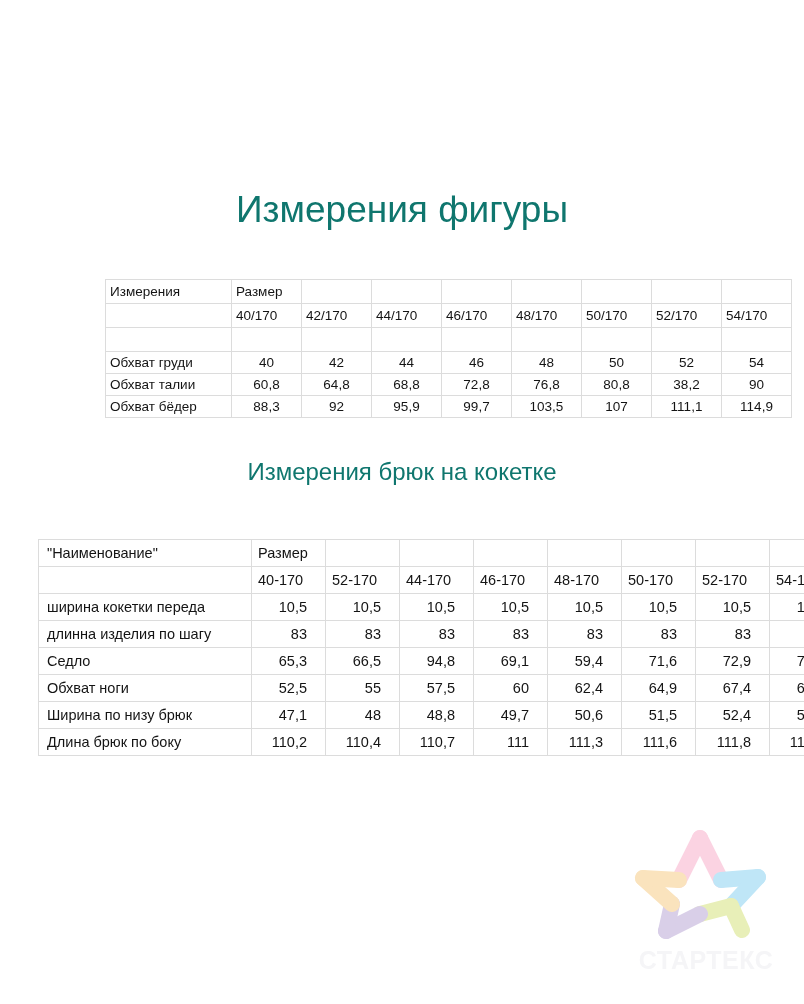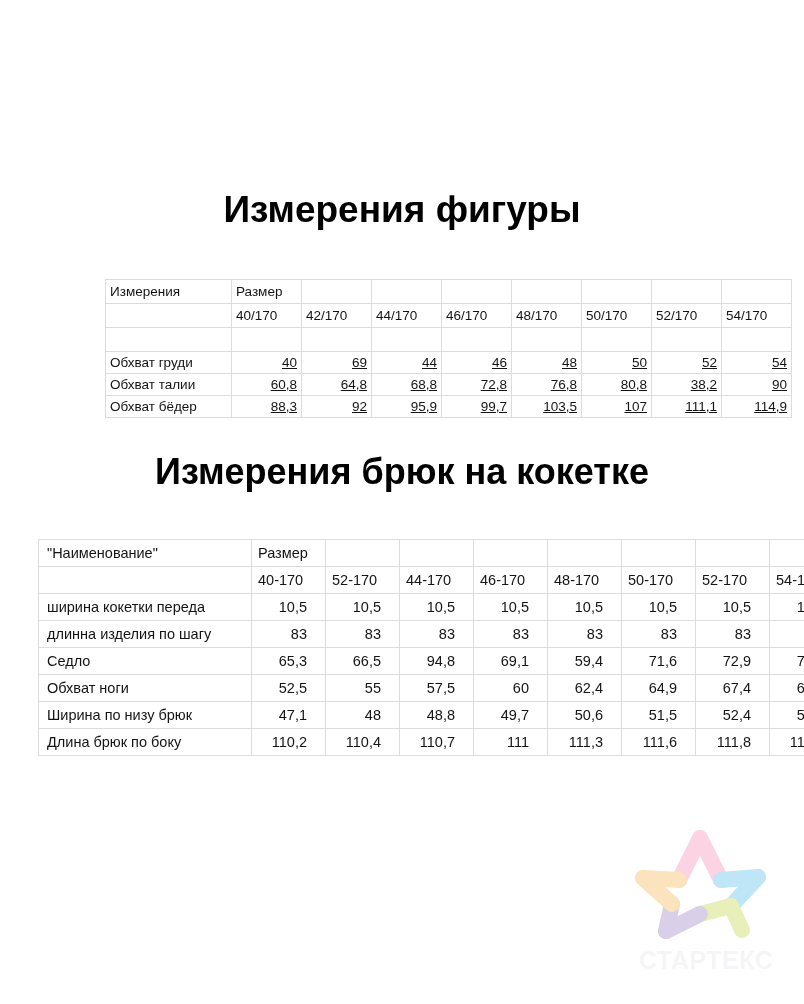--- a/index.html
+++ b/index.html
@@ -18,39 +18,39 @@
 
   .page {
     position: relative;
     width: 804px;
     height: 1004px;
   }
 
   
   .title {
     position: absolute;
-    font-weight: 700;
-    color: #000000;
+    font-weight: 400;
+    color: #0f766e;
     white-space: nowrap;
     letter-spacing: 0px;
   }
   #title-figure {
     left: 0;
     right: 0;
     top: 188px;
     text-align: center;
     font-size: 37px;
     line-height: 44px;
   }
   #title-trousers {
     left: 0;
     right: 0;
     top: 450px;
     text-align: center;
-    font-size: 36px;
+    font-size: 24px;
     line-height: 44px;
   }
 
   
   table.sheet {
     position: absolute;
     border-collapse: collapse;
     table-layout: fixed;
     background: #ffffff;
   }
@@ -76,23 +76,22 @@
     height: 21px;
     line-height: 21px;
   }
   #table-figure tr.hrow td { height: 23px; line-height: 23px; }
   #table-figure tr.spacer td { height: 23px; line-height: 23px; }
   #table-figure td.lbl {
     text-align: left;
     width: 117px;
   }
   #table-figure td.num {
-    text-align: right;
+    text-align: center;
     width: 61px;
-    text-decoration: underline;
   }
   #table-figure td.hnum {
     text-align: left;
     width: 61px;
   }
 
   
   #table-trousers {
     left: 38px;
     top: 539px;
@@ -189,21 +188,21 @@
         <td class="num"></td>
         <td class="num"></td>
         <td class="num"></td>
         <td class="num"></td>
         <td class="num"></td>
         <td class="num"></td>
       </tr>
       <tr>
         <td class="lbl">Обхват груди</td>
         <td class="num">40</td>
-        <td class="num">69</td>
+        <td class="num">42</td>
         <td class="num">44</td>
         <td class="num">46</td>
         <td class="num">48</td>
         <td class="num">50</td>
         <td class="num">52</td>
         <td class="num">54</td>
       </tr>
       <tr>
         <td class="lbl">Обхват талии</td>
         <td class="num">60,8</td>

